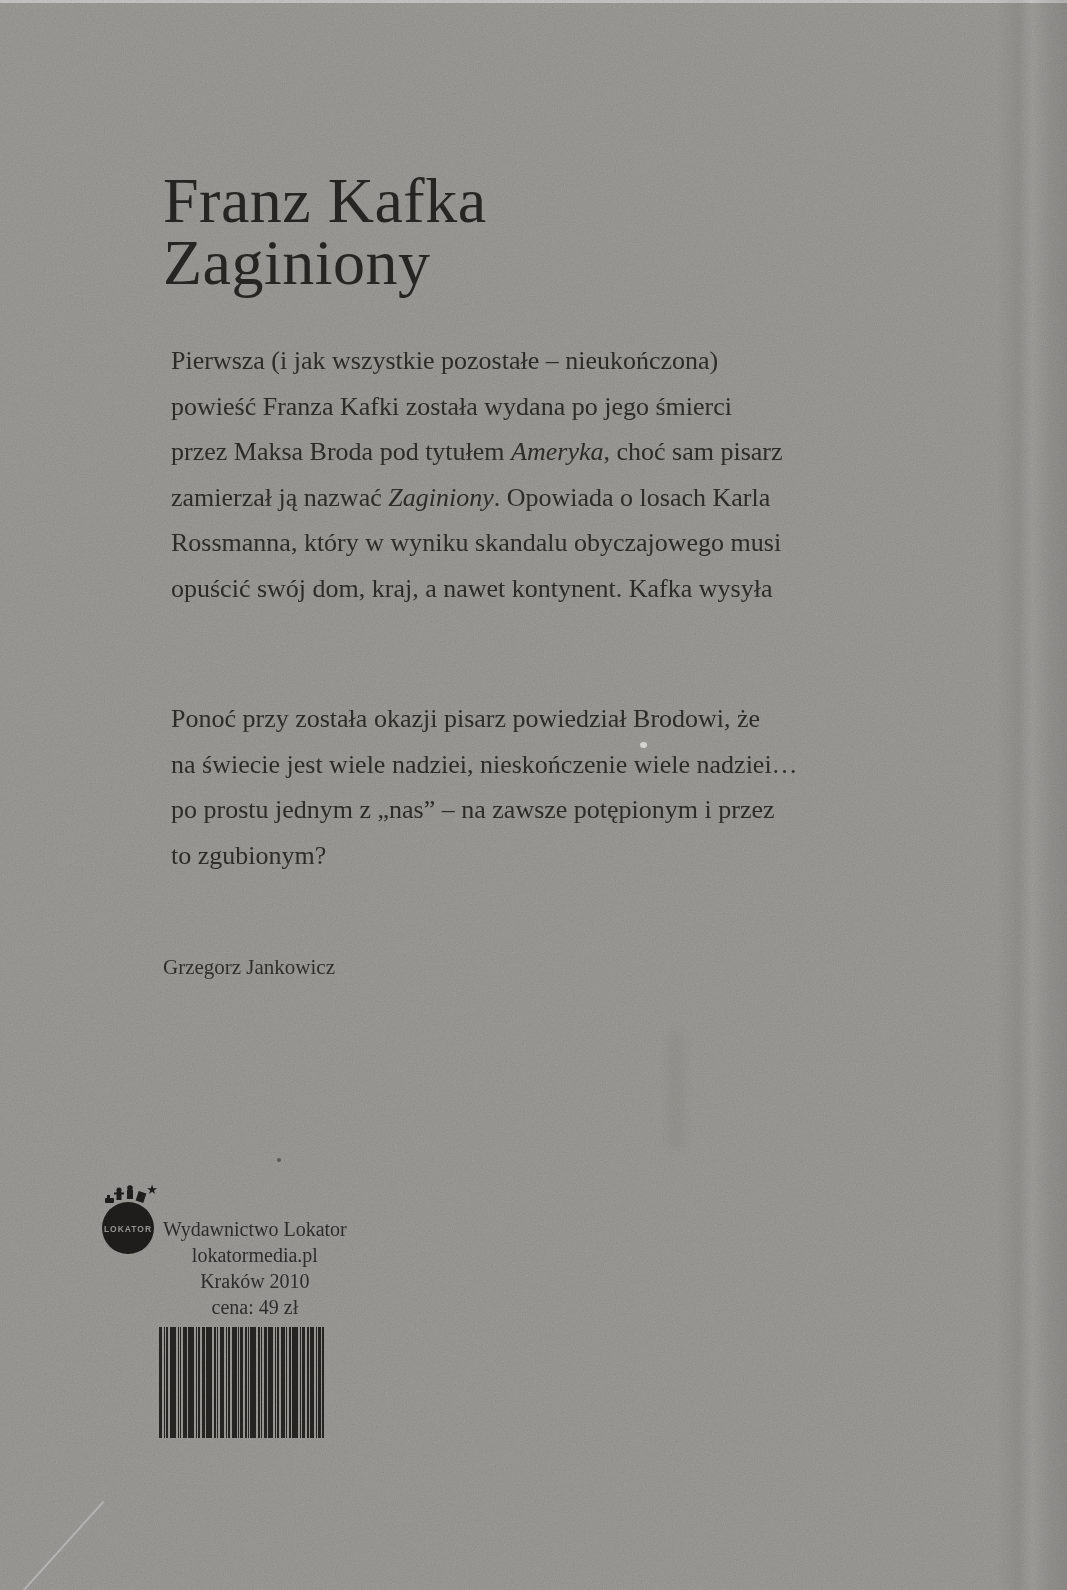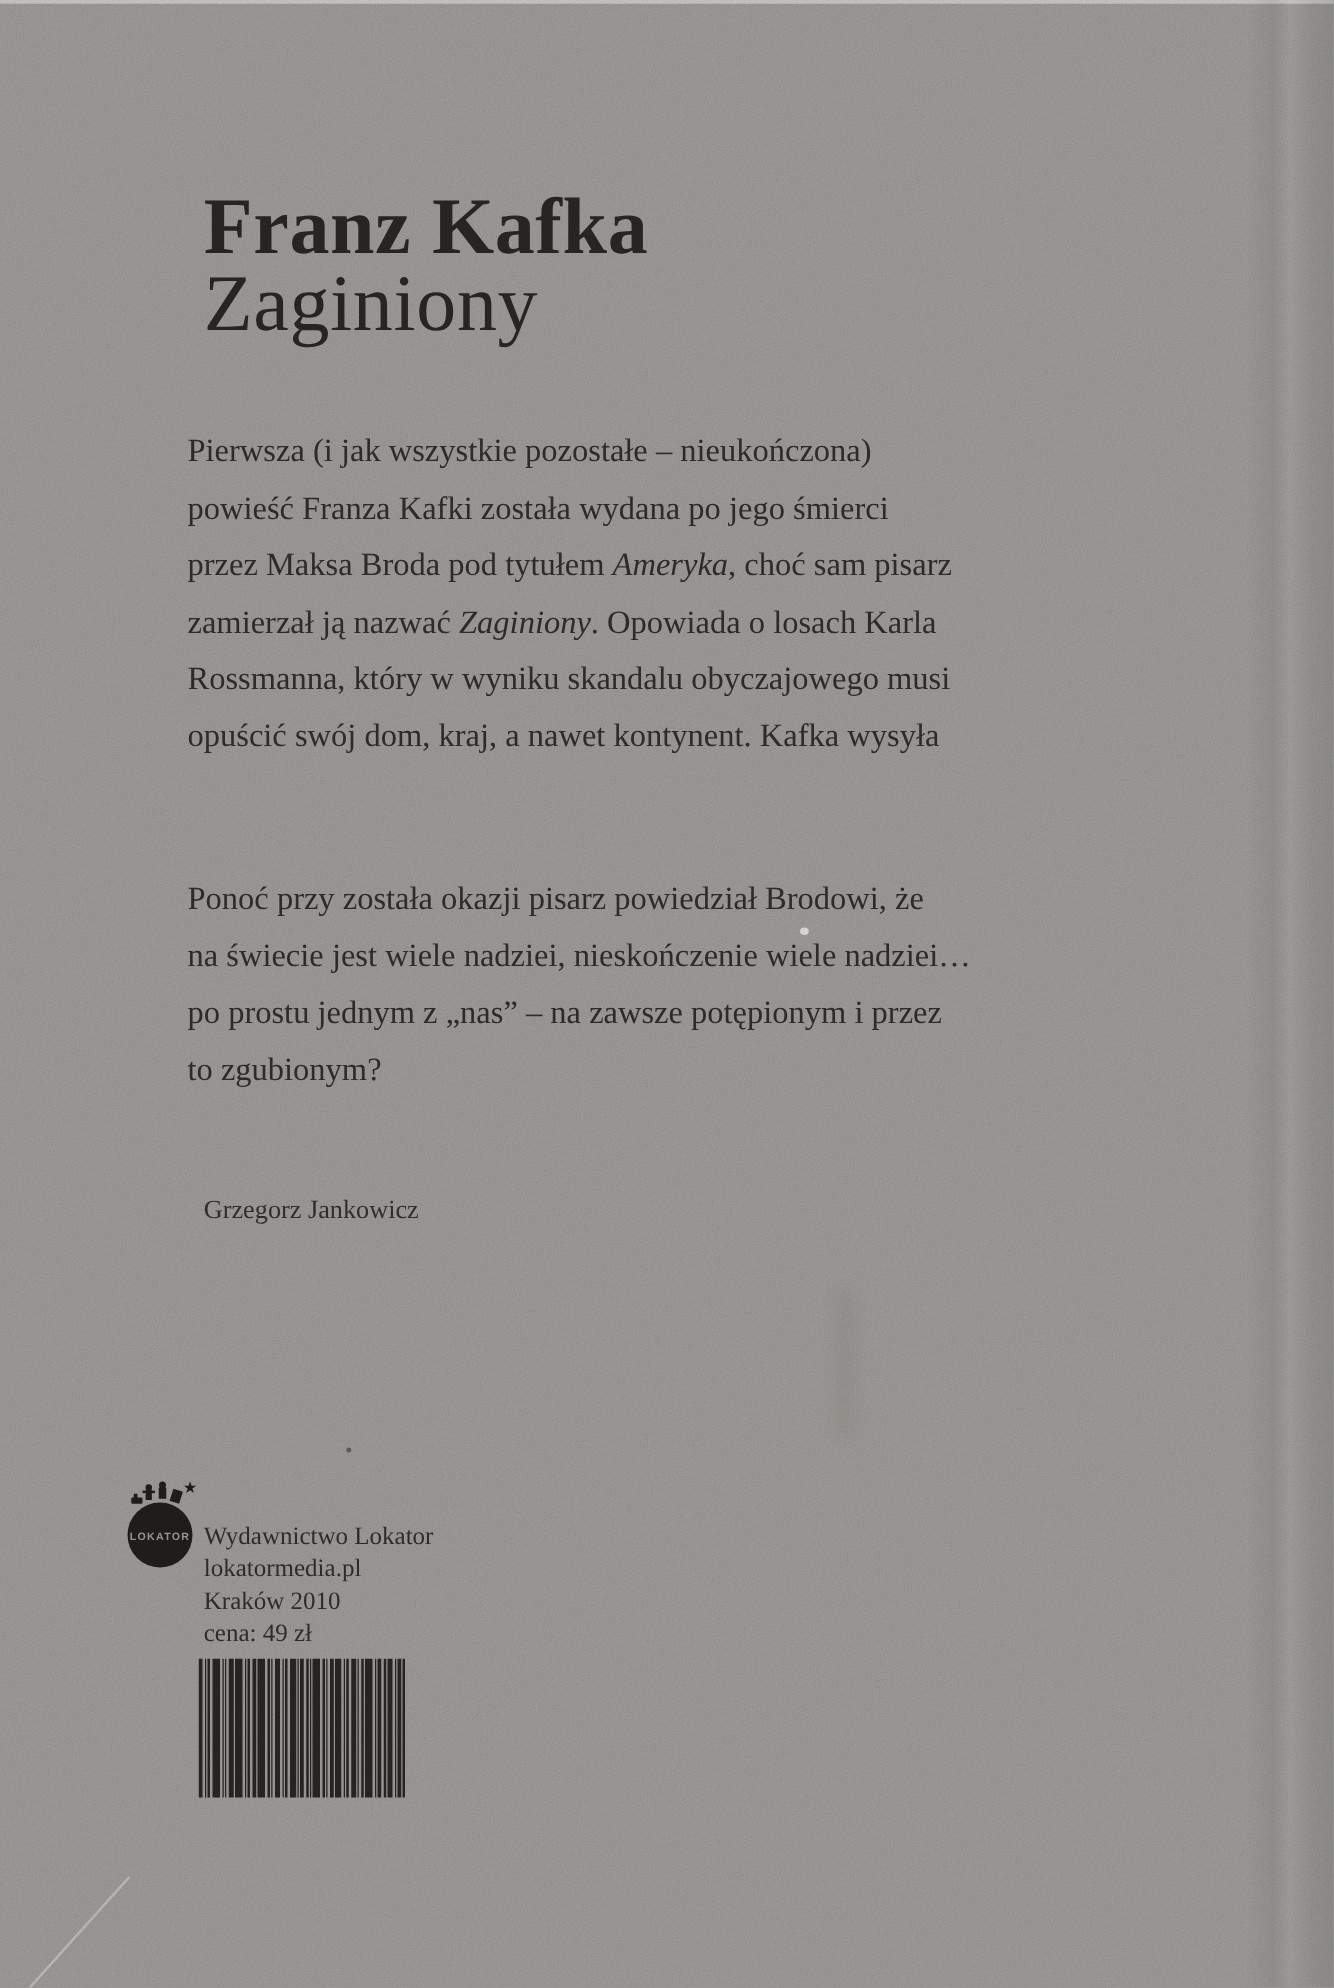--- a/index.html
+++ b/index.html
@@ -25,38 +25,38 @@
   .bottom-crease {
     position:absolute; left:-30px; bottom:28px; width:160px; height:2px;
     background:rgba(255,255,255,0.4);
     transform:rotate(-48deg);
   }
   .title {
     position:absolute; left:163px; top:150px;
     margin:0; font-size:64px; line-height:62px; font-weight:normal;
     letter-spacing:0.5px; color:#2b2a27;
   }
-  .title .t1 { display:block; font-weight:bold; }
+  .title .t1 { display:block; font-weight:normal;margin-top:20px; }
   .title .t2 { display:block; }
   .para {
-    position:absolute; left:150px; width:720px;
+    position:absolute; left:171px; width:720px;
     font-size:26px; line-height:45.5px; color:#33312d;
   }
   .para .line { white-space:nowrap; }
   .para em { font-style:italic; }
   .p1 { top:338px; }
   .p2 { top:696px; }
   .attribution {
     position:absolute; left:163px; top:955px;
     font-size:21px; color:#363430;
   }
   .logo { position:absolute; left:97px; top:1178px; }
   .pub {
     position:absolute; left:163px; top:1216px;
-    font-size:20px; line-height:26px; color:#343230;
+    font-size:20px; line-height:26px; color:#343230;text-align:center;
   }
   .barcode {
     position:absolute; left:159px; top:1327px;
     width:178px; height:111px;
     display:flex; align-items:stretch;
   }
   .barcode span { display:inline-block; height:100%; background:#2a2926; }
   .speck {
     position:absolute; left:640px; top:742px; width:7px; height:6px;
     border-radius:50%; background:rgba(245,245,242,0.9);

